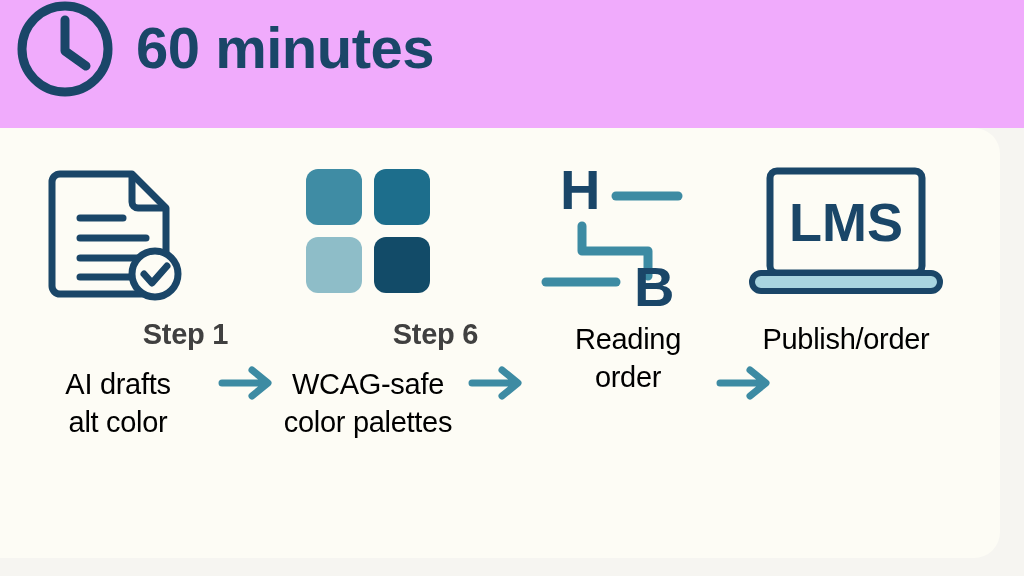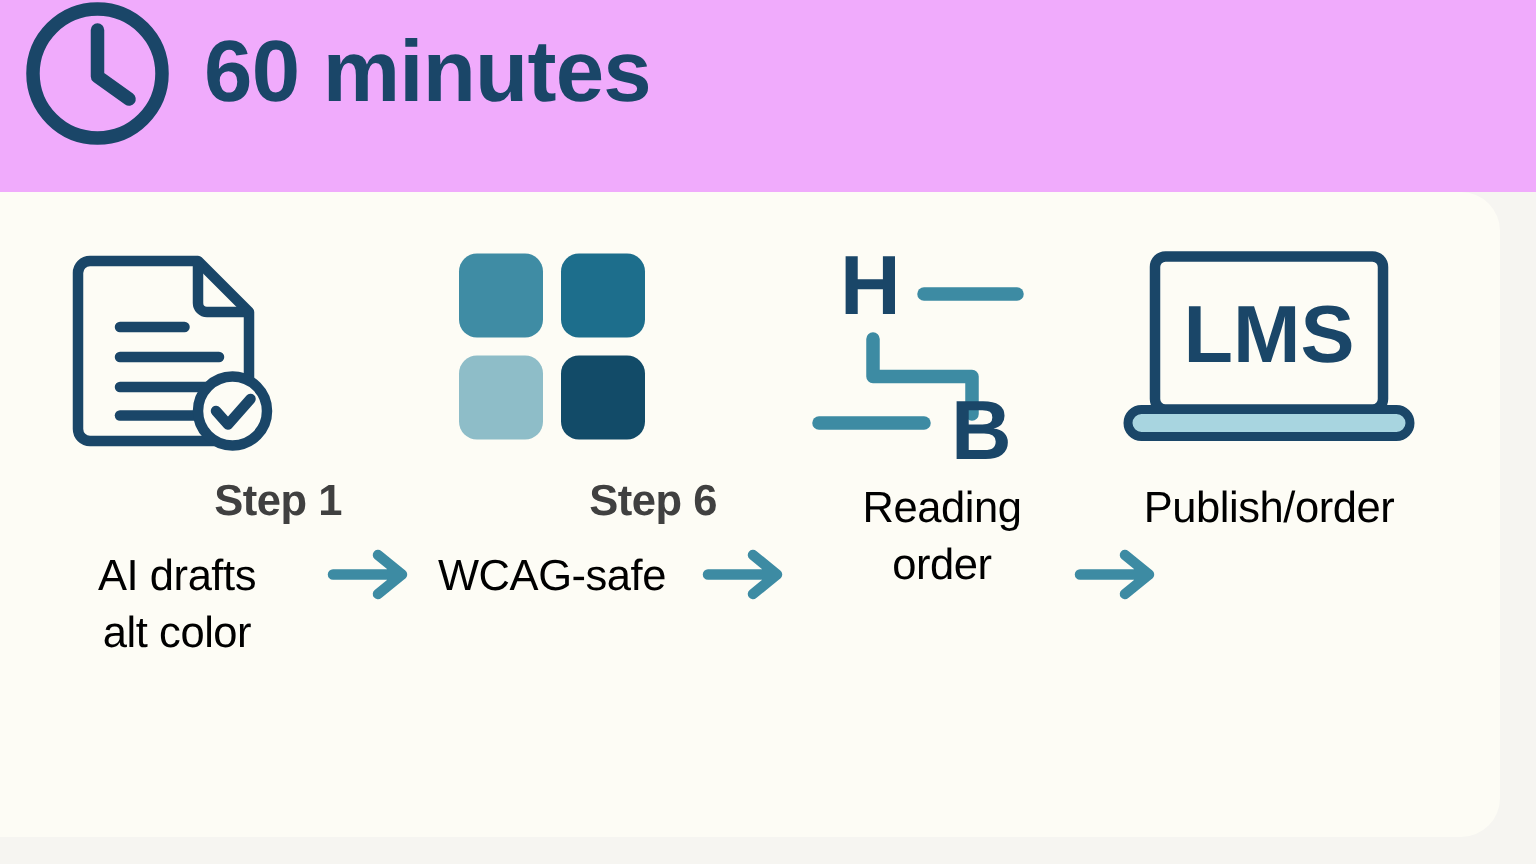--- a/index.html
+++ b/index.html
@@ -146,20 +146,21 @@
         <svg width="140" height="140" viewBox="0 0 140 140">
           <rect x="8" y="8" width="56" height="56" rx="12" fill="#3f8ca4"></rect>
           <rect x="76" y="8" width="56" height="56" rx="12" fill="#1d6e8c"></rect>
           <rect x="8" y="76" width="56" height="56" rx="12" fill="#8ebdc8"></rect>
           <rect x="76" y="76" width="56" height="56" rx="12" fill="#124b68"></rect>
         </svg>
       </div>
       <div class="step-title">Step 6</div>
       <div class="step-desc">
         <span>WCAG-safe</span>
+        <span>color palettes</span>
       </div>
     </div>
 
     <div class="step" id="step-3">
       <div class="step-icon">
         <svg width="180" height="155" viewBox="0 0 180 155">
           <text x="22" y="55" font-family="'Liberation Sans', sans-serif" font-size="56" font-weight="bold" fill="#1a4668">H</text>
           <line x1="78" y1="42" x2="140" y2="42" stroke="#3d8ba3" stroke-width="9" stroke-linecap="round"></line>
           <path d="M44 72 L44 97 L110 97 L110 122" fill="none" stroke="#3d8ba3" stroke-width="9" stroke-linecap="round" stroke-linejoin="round"></path>
           <line x1="8" y1="128" x2="78" y2="128" stroke="#3d8ba3" stroke-width="9" stroke-linecap="round"></line>

